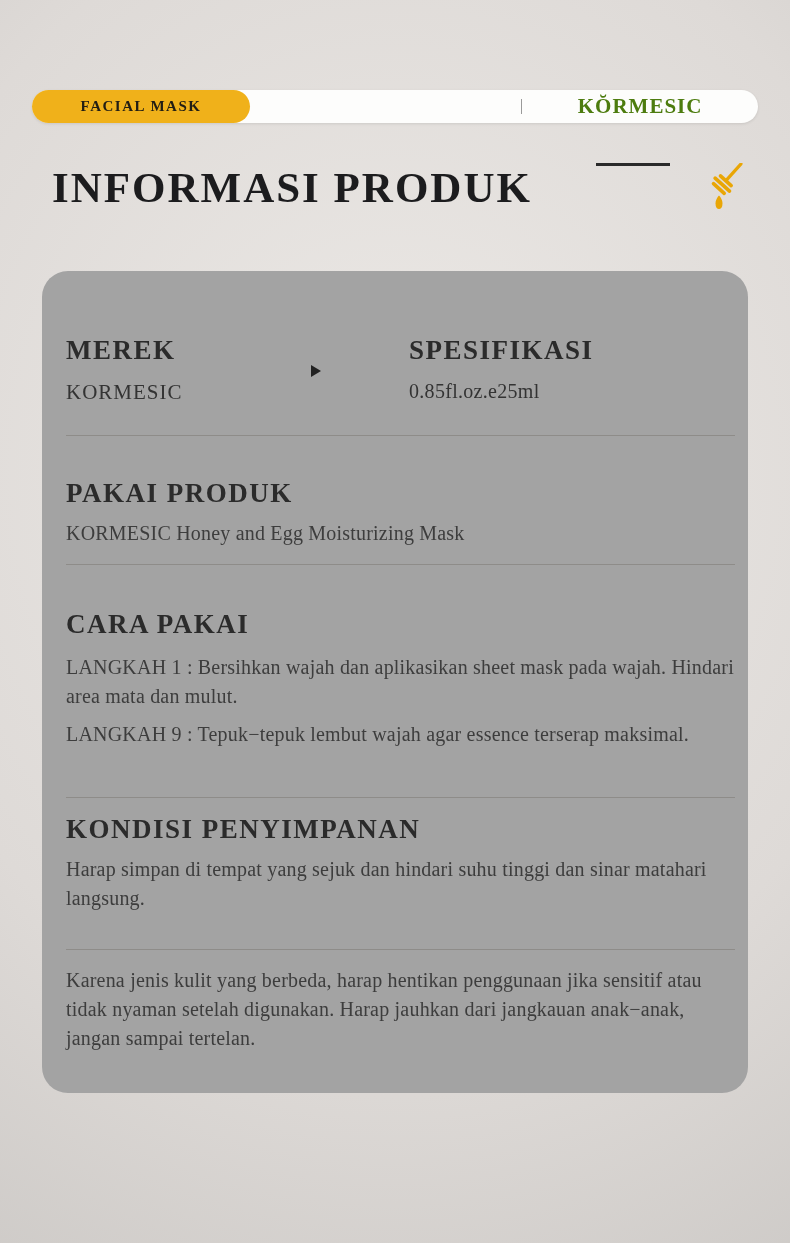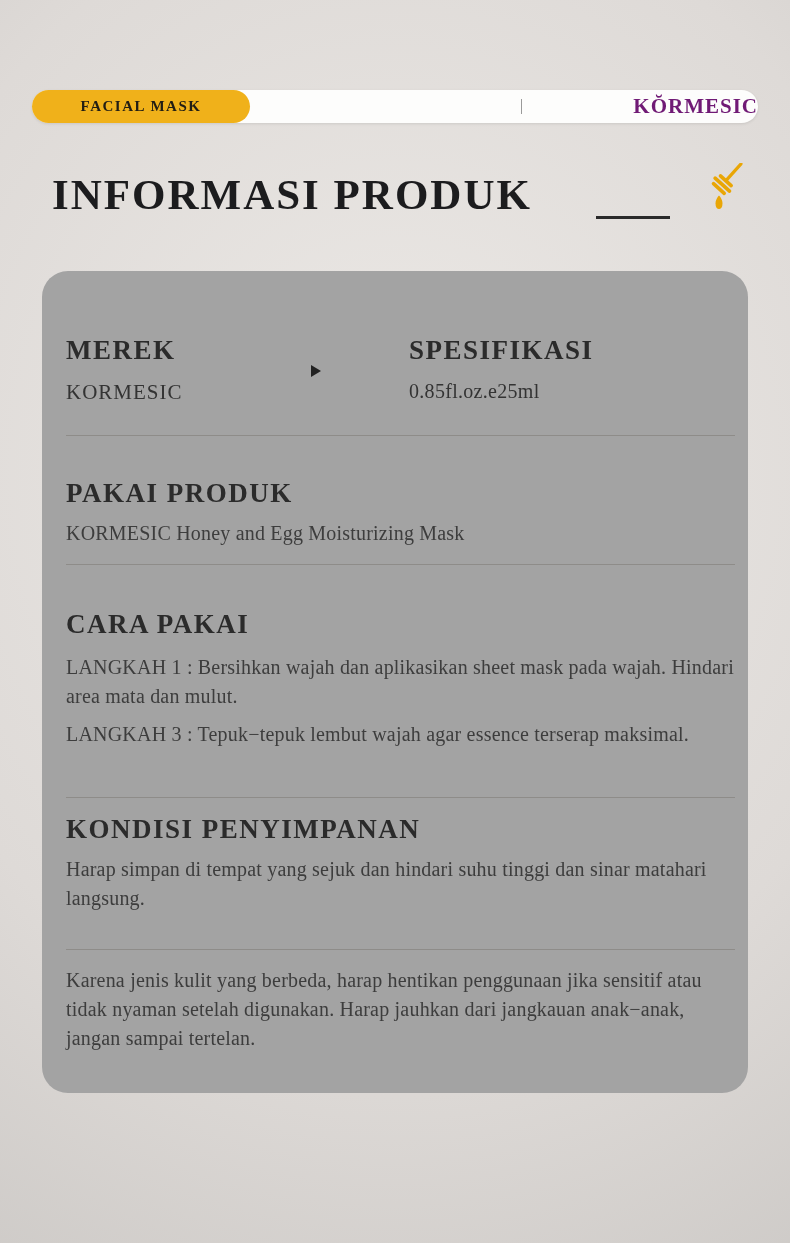--- a/index.html
+++ b/index.html
@@ -23,26 +23,26 @@
     height: 33px;
     background: var(--gold, #f0b11a);
     border-radius: 17px;
     display: flex; align-items: center; justify-content: center;
     font-size: 15px; font-weight: bold; letter-spacing: 1.5px; color: #221e14;
   }
   .topbar-right { flex: 1; display: flex; align-items: center; }
   .topbar-spacer { flex: 1.15; }
   .topbar-divider { width: 1px; height: 15px; background: #9a9a9a; }
   .topbar-brand {
-    flex: 1; text-align: right;
-    font-size: 21px; font-weight: bold; letter-spacing: 1px; color: #701a75;
+    flex: 1; text-align: center;
+    font-size: 21px; font-weight: bold; letter-spacing: 1px; color: #4d7c0f;
   }
   .title-row {
     margin: 40px 44px 0 52px;
-    display: flex; align-items: flex-end;
+    display: flex; align-items: flex-start;
   }
   .page-title {
     font-size: 43px; font-weight: bold; letter-spacing: 2px; color: #1c1c1e;
   }
   .title-dash {
     width: 74px; height: 3px; background: #2a2a2a;
     margin-left: auto; margin-right: 28px;
   }
   .honey-icon { width: 48px; height: 56px; flex: 0 0 auto; }
   .card {
@@ -128,21 +128,21 @@
       <div class="h">PAKAI PRODUK</div>
       <div class="body-text">KORMESIC Honey and Egg Moisturizing Mask</div>
     </div>
 
     <hr class="div hr2">
 
     <div class="section">
       <div class="h">CARA PAKAI</div>
       <div class="steps">
         <p class="step">LANGKAH 1 : Bersihkan wajah dan aplikasikan sheet mask pada wajah. Hindari area mata dan mulut.</p>
-        <p class="step">LANGKAH 3 : Tepuk−tepuk lembut wajah agar essence terserap maksimal.</p>
+        <p class="step">LANGKAH 9 : Tepuk−tepuk lembut wajah agar essence terserap maksimal.</p>
       </div>
     </div>
 
     <hr class="div hr3">
 
     <div class="section">
       <div class="h">KONDISI PENYIMPANAN</div>
       <div class="body-text">Harap simpan di tempat yang sejuk dan hindari suhu tinggi dan sinar matahari langsung.</div>
     </div>
 

